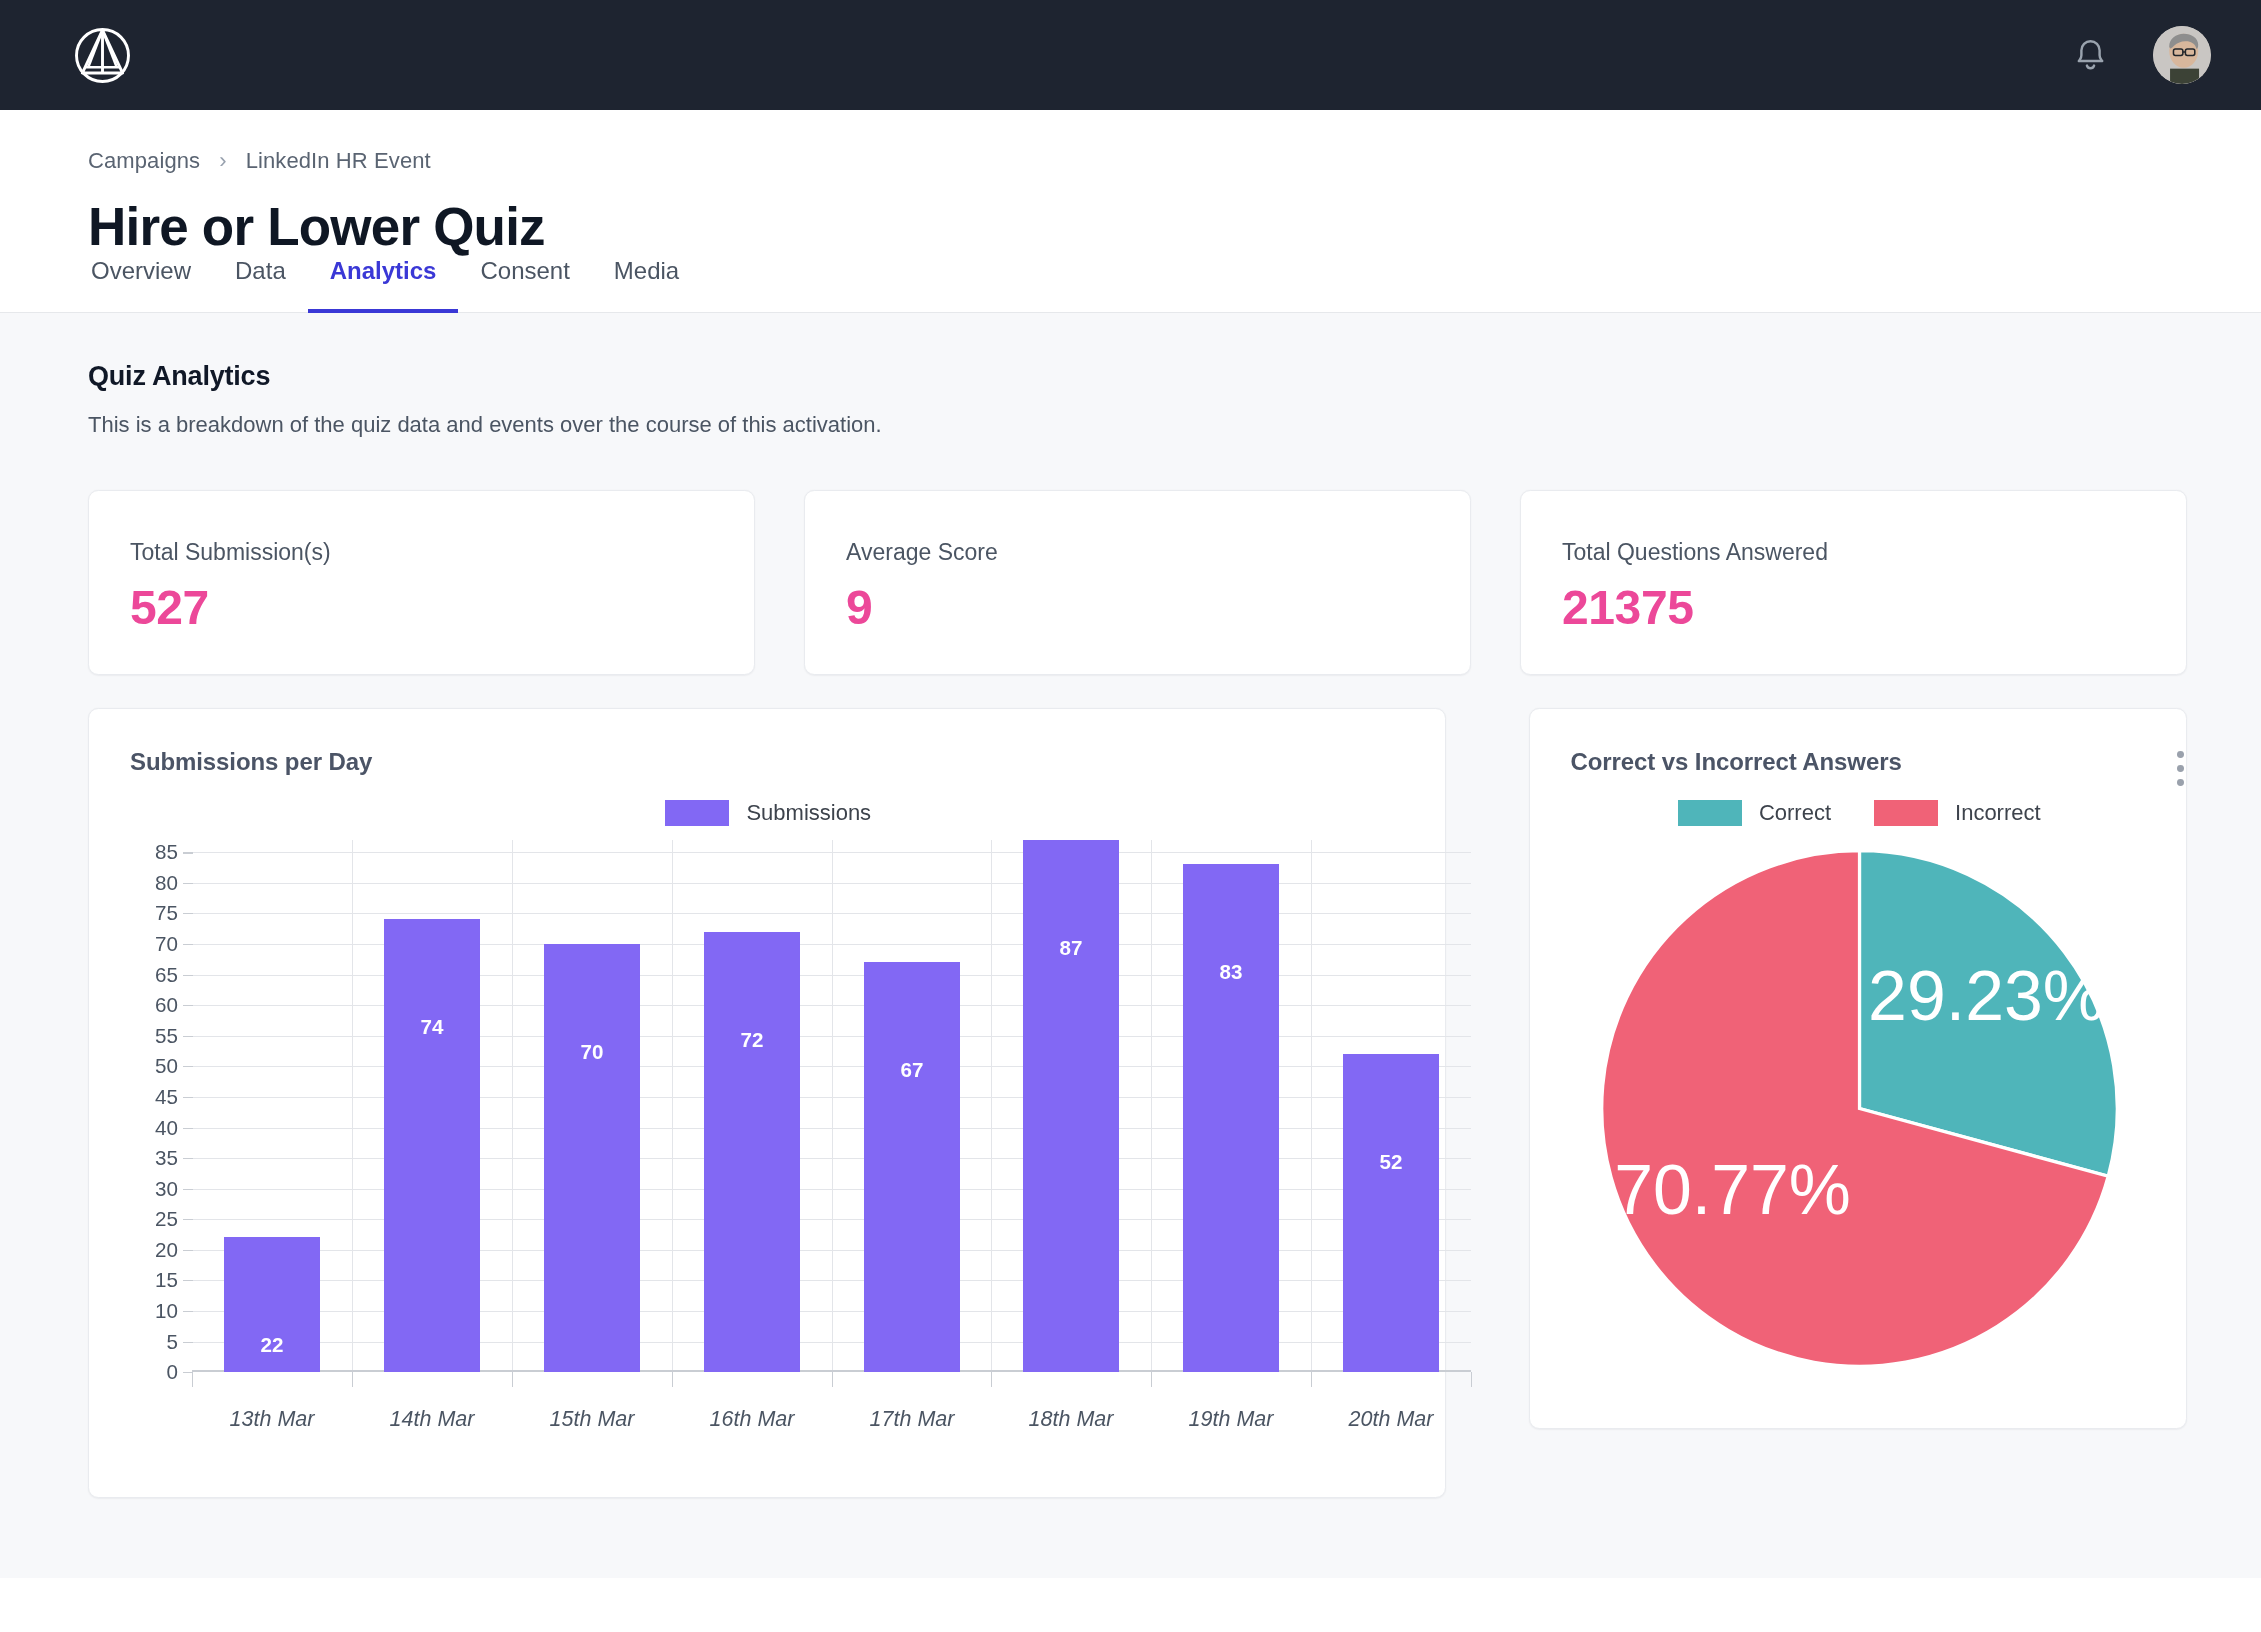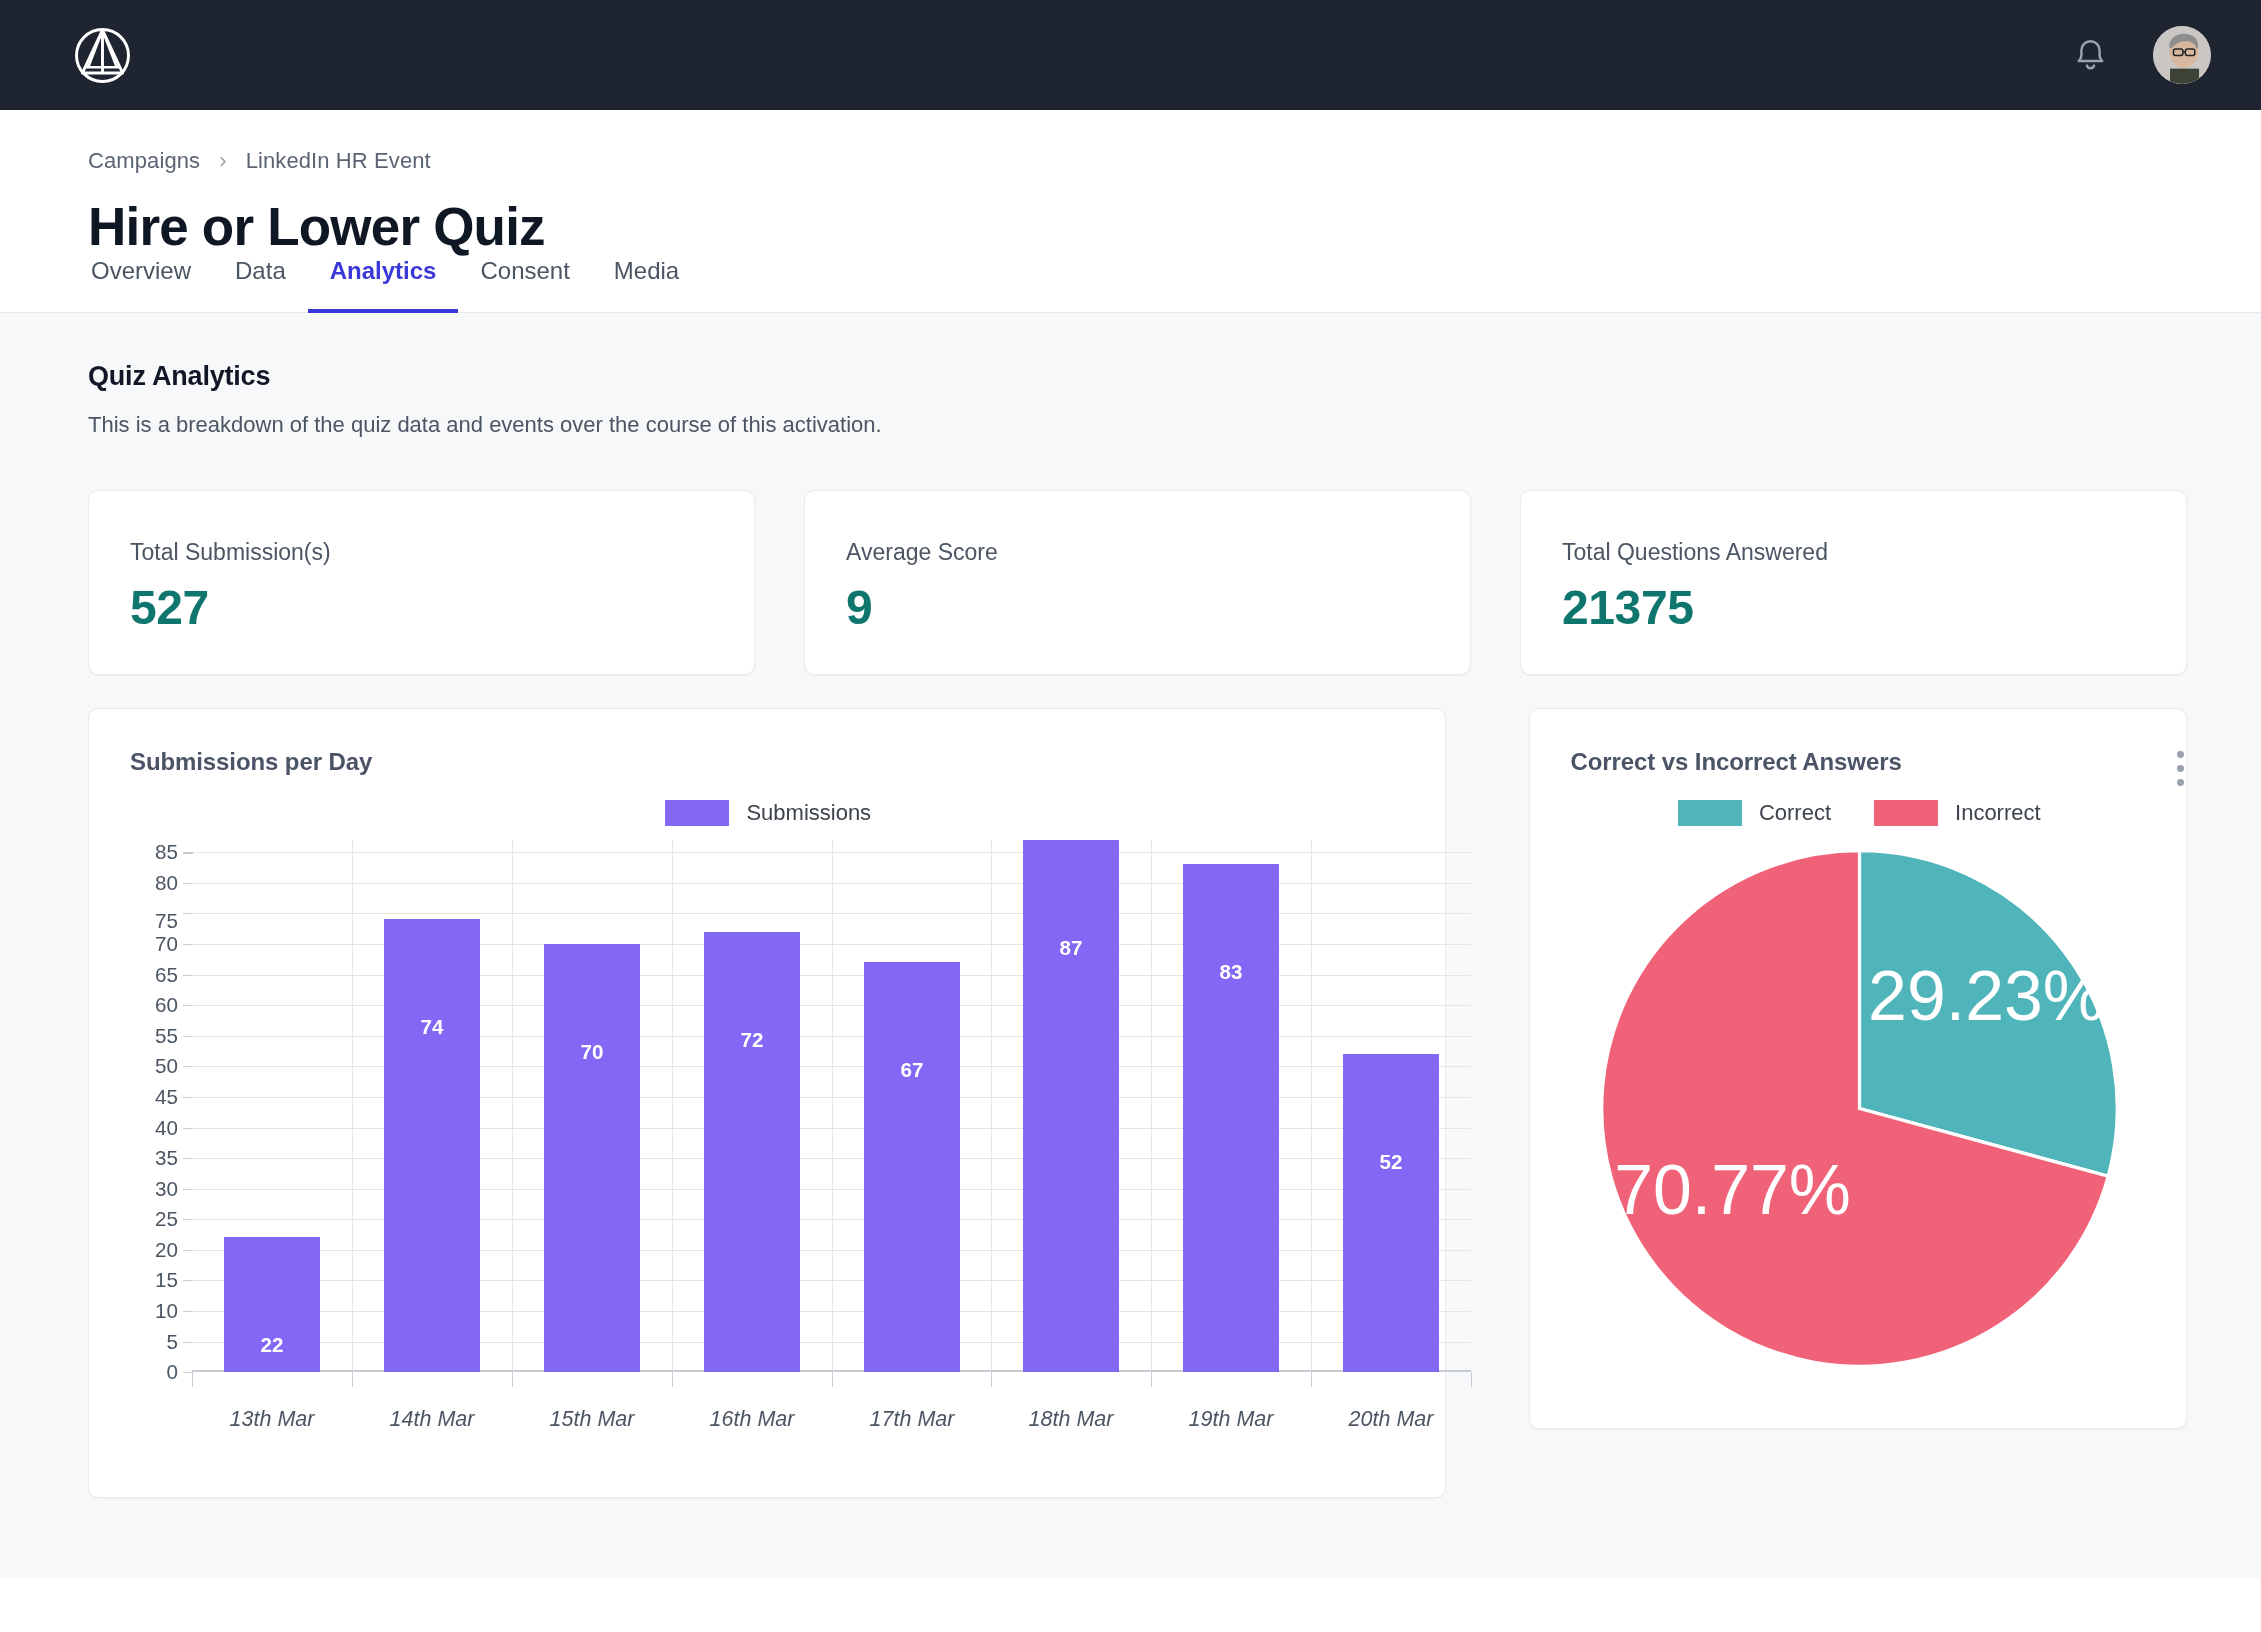--- a/index.html
+++ b/index.html
@@ -86,21 +86,21 @@
   .stat {
     flex: 1;
     background: #fff;
     border: 0.9px solid #E9EBEF;
     border-radius: 10.3px;
     padding: 48px 41px 48px 41px;
     box-shadow: 0 0.9px 1.7px rgba(16,24,40,.05);
     height: 185px;
   }
   .stat-label { font-size: 23px; color: #4B5563; }
-  .stat-value { margin-top: 13.7px; font-size: 48px; font-weight: 700; color: #0f766e; letter-spacing: -0.4px; }
+  .stat-value { margin-top: 13.7px; font-size: 48px; font-weight: 700; color: #ec4899; letter-spacing: -0.4px; }
 
   
   .charts { display: flex; gap: 83px; margin-top: 33px; align-items: flex-start; }
   .card {
     background: #fff;
     border: 0.9px solid #E9EBEF;
     border-radius: 10.3px;
     box-shadow: 0 0.9px 1.7px rgba(16,24,40,.05);
   }
   .card-bar { width: 1372px; height: 790px; padding: 39px 38px 26px 41px; }
@@ -258,21 +258,21 @@
             <div class="ylab" style="top: 379px;">25</div>
             <div class="ylab" style="top: 349px;">30</div>
             <div class="ylab" style="top: 318px;">35</div>
             <div class="ylab" style="top: 288px;">40</div>
             <div class="ylab" style="top: 257px;">45</div>
             <div class="ylab" style="top: 226px;">50</div>
             <div class="ylab" style="top: 196px;">55</div>
             <div class="ylab" style="top: 165px;">60</div>
             <div class="ylab" style="top: 135px;">65</div>
             <div class="ylab" style="top: 104px;">70</div>
-            <div class="ylab" style="top: 81px;">75</div>
+            <div class="ylab" style="top: 73px;">75</div>
             <div class="ylab" style="top: 43px;">80</div>
             <div class="ylab" style="top: 12.2px;">85</div>
           </div>
         <div class="grid" id="grid" style="width: 1279px;">
             <div class="hline" style="top: 502px;"></div>
             <div class="hline" style="top: 471px;"></div>
             <div class="hline" style="top: 440px;"></div>
             <div class="hline" style="top: 410px;"></div>
             <div class="hline" style="top: 379px;"></div>
             <div class="hline" style="top: 349px;"></div>

